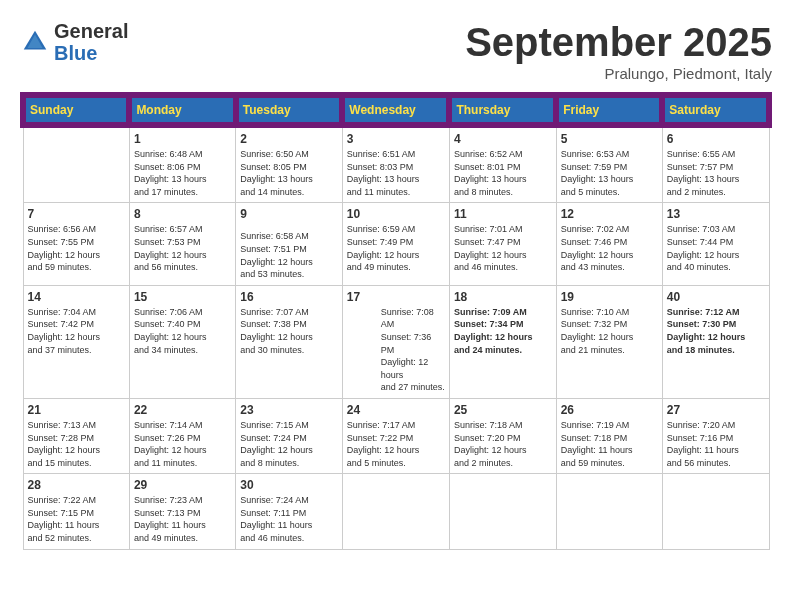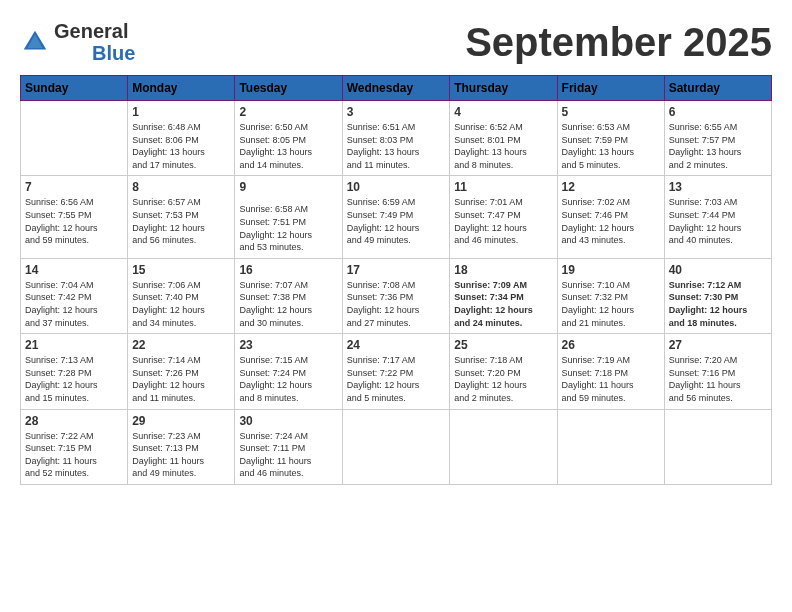--- a/index.html
+++ b/index.html
@@ -20,21 +20,21 @@
       display: flex;
       align-items: center;
       gap: 4px;
     }
     .logo-text {
       font-size: 20px;
       font-weight: bold;
       line-height: 1.1;
     }
     .logo-general { color: #333; }
-    .logo-blue { color: #2a6db5; margin-left: 38px; }
+    .logo-blue { color: #2a6db5; }
     .logo-icon {
       width: 30px;
       height: 30px;
     }
     .title-block {
       text-align: right;
     }
     .month-title {
       font-size: 40px;
       font-weight: bold;
@@ -44,26 +44,26 @@
       font-size: 15px;
       color: #555;
     }
     .calendar {
       width: 100%;
       border-collapse: collapse;
       font-size: 10px;
     }
     .calendar th {
       background: #2a6db5;
-      color: #000000;
+      color: #fde047;
       padding: 5px 4px;
       text-align: left;
       font-size: 12px;
       font-weight: bold;
-      border: 1px solid #701a75;
+      border: 6px solid #701a75;
     }
     .calendar td {
       border: 1px solid #ccc;
       vertical-align: top;
       padding: 4px;
       width: 108px;
       min-height: 85px;
       background: #fff;
     }
     .day-number {
@@ -91,20 +91,21 @@
       <polygon points="20,5 35,30 5,30" fill="#2a6db5"></polygon>
       <polygon points="20,10 30,28 10,28" fill="#5a9fd4" opacity="0.5"></polygon>
     </svg>
     <div class="logo-text">
       <span class="logo-general">General</span><br>
       <span class="logo-blue">Blue</span>
     </div>
   </div>
   <div class="title-block">
     <div class="month-title">September 2025</div>
+    <div class="location">Pralungo, Piedmont, Italy</div>
   </div>
 </div>
 
 <table class="calendar">
   <thead>
     <tr>
     <th>Sunday</th>
         <th>Monday</th>
         <th>Tuesday</th>
         <th>Wednesday</th>
@@ -227,21 +228,21 @@
         </td>
         <td>
           <div class="day-number">16</div>
           <div class="day-info" style="white-space: pre-line;">Sunrise: 7:07 AM
 Sunset: 7:38 PM
 Daylight: 12 hours
 and 30 minutes.</div>
         </td>
         <td>
           <div class="day-number">17</div>
-          <div class="day-info" style="white-space: pre-line;">Sunrise: 7:08 AM
+          <div class="day-info" style="white-space: pre-line; margin-left: 34px;">Sunrise: 7:08 AM
 Sunset: 7:36 PM
 Daylight: 12 hours
 and 27 minutes.</div>
         </td>
         <td>
           <div class="day-number">18</div>
           <div class="day-info" style="white-space: pre-line; font-weight: bold;">Sunrise: 7:09 AM
 Sunset: 7:34 PM
 Daylight: 12 hours
 and 24 minutes.</div>

